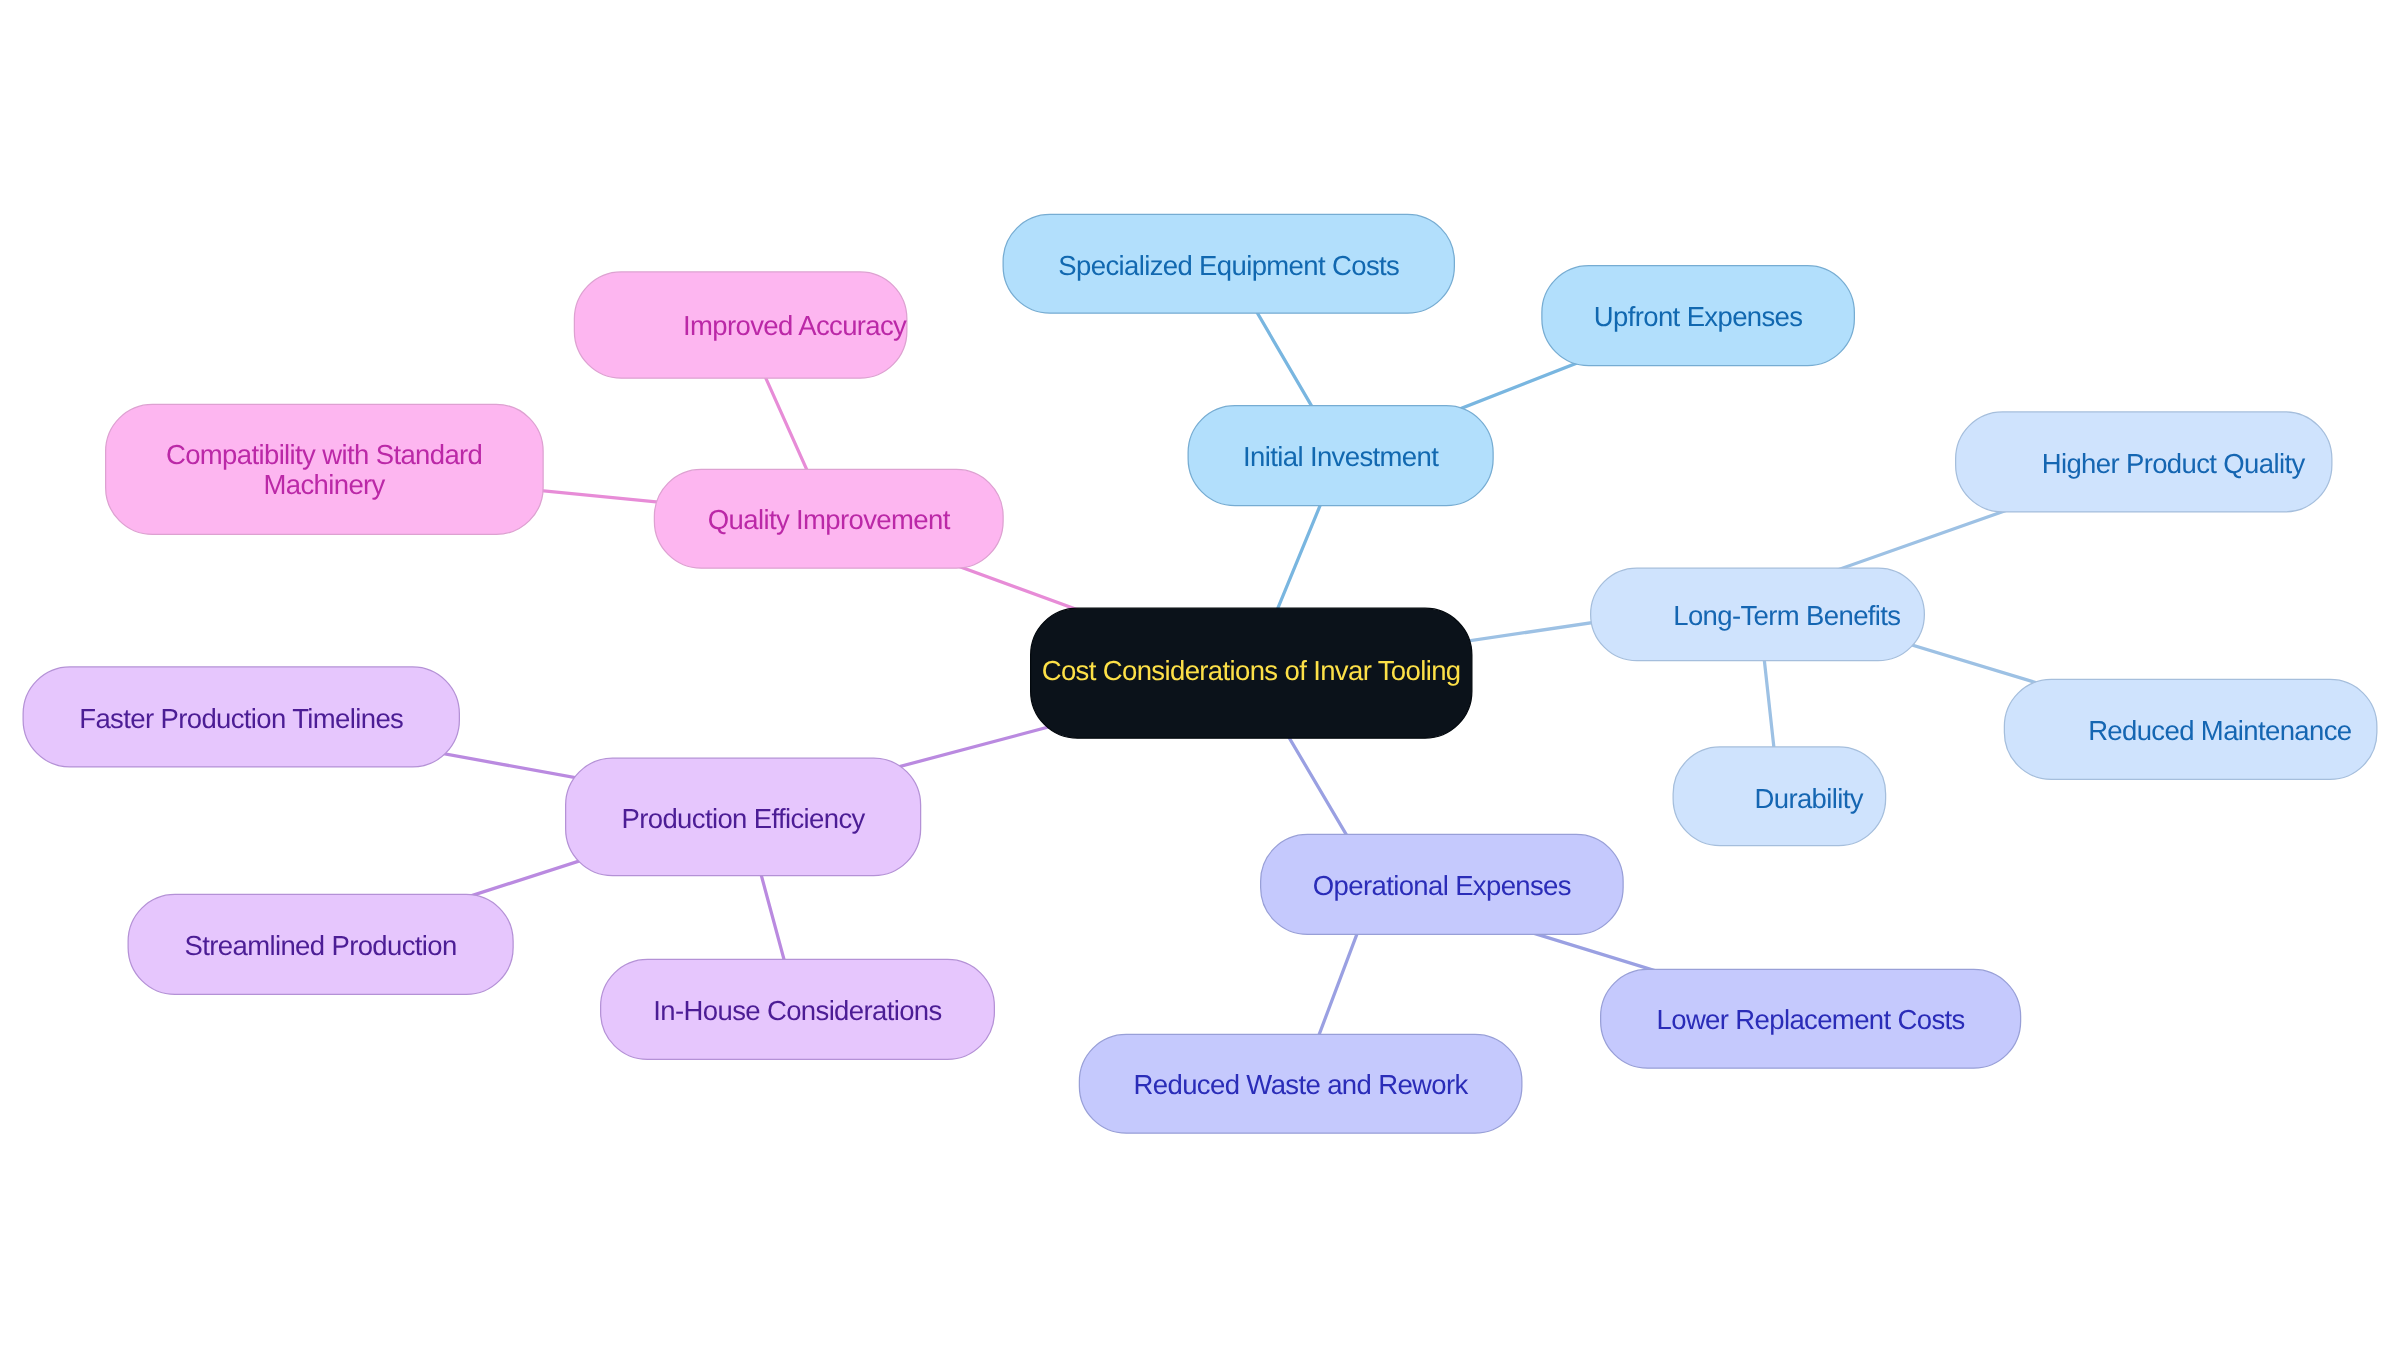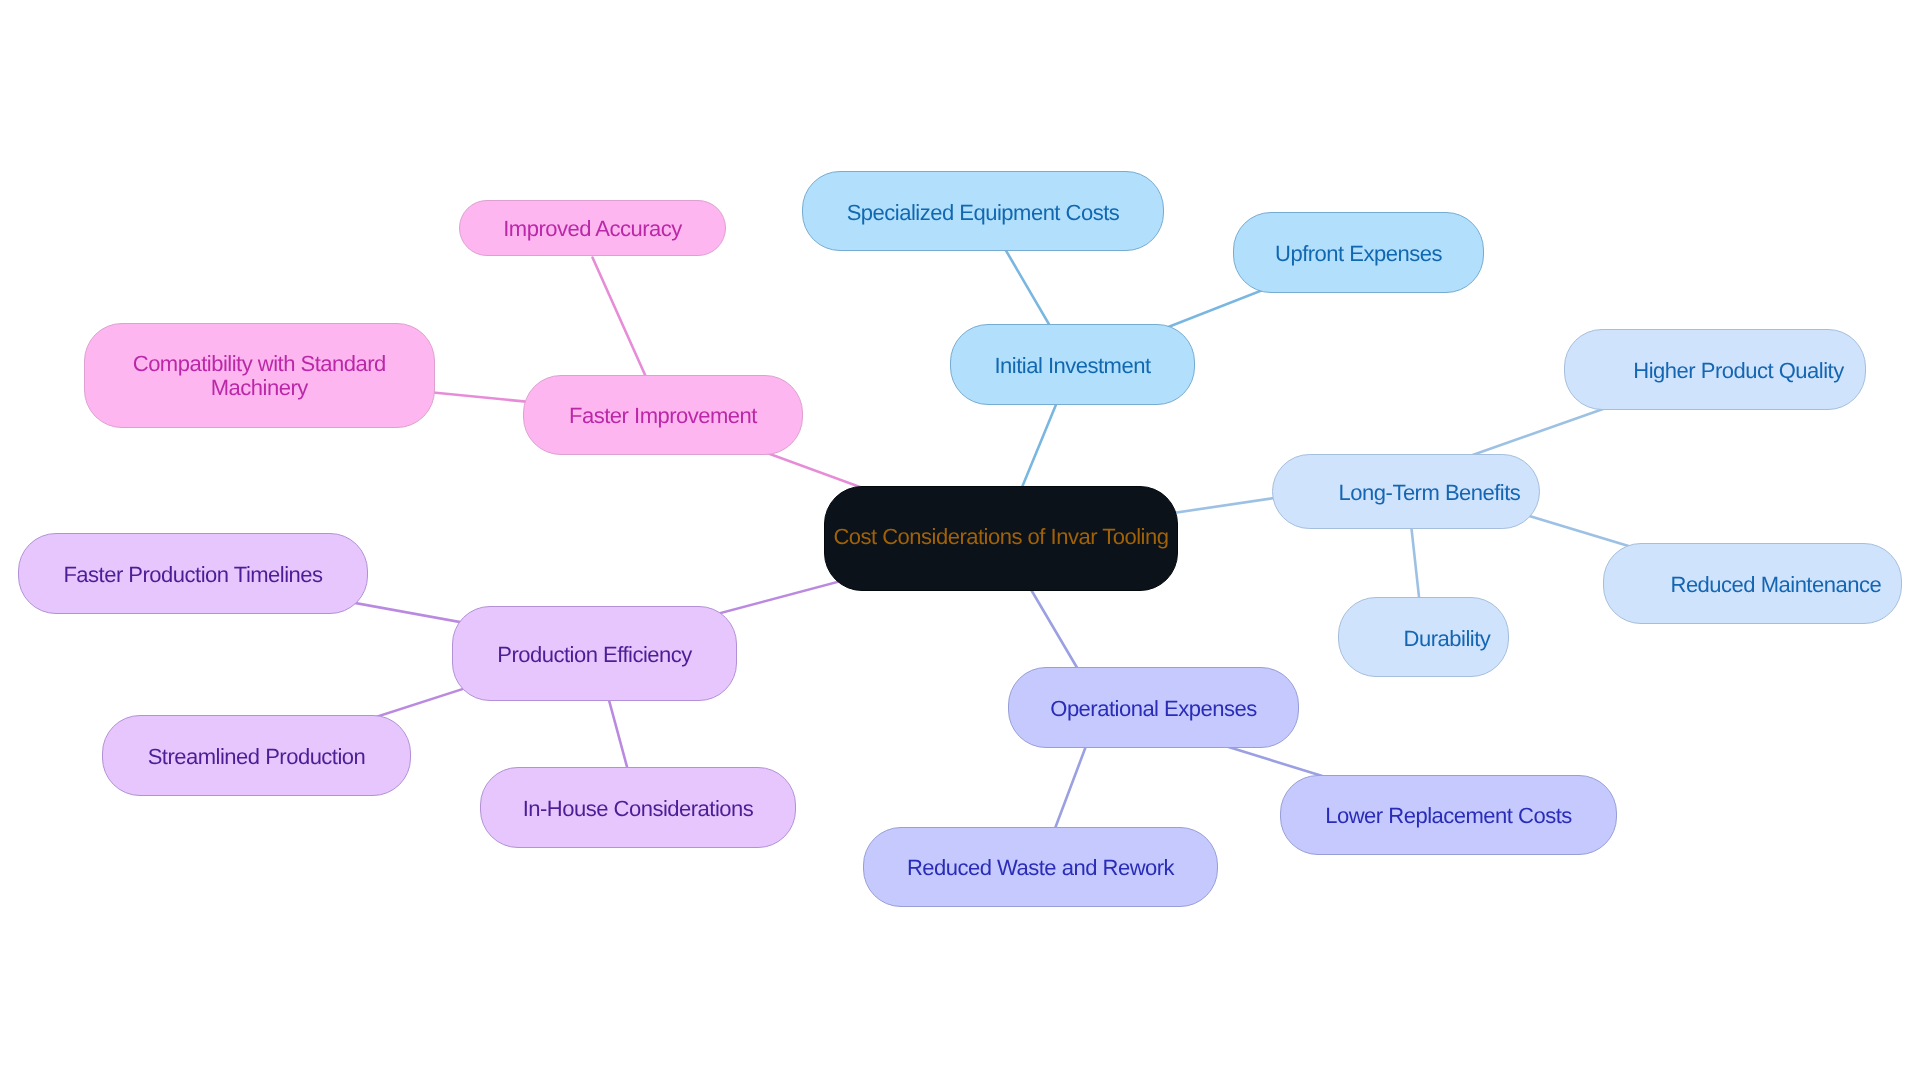--- a/index.html
+++ b/index.html
@@ -13,21 +13,21 @@
   #edges{position:absolute;left:0;top:0;width:1920px;height:1083px;}
   #nodes{position:absolute;left:0;top:0;width:1920px;height:1083px;}
 
   .node{position:absolute;box-sizing:border-box;
         display:flex;align-items:center;justify-content:center;text-align:center;
         border-radius:38px;border-style:solid;border-width:1.3px;}
   .node .lbl{display:block;width:100%;position:relative;top:1.2px;font-size:22px;line-height:23.6px;letter-spacing:-0.5px;}
 
   
   .node-root      {background:#0b121a;border-color:#03080d;}
-  .node-root      .lbl{color:#a16207;line-height:22.9px;top:-0.8px;}
+  .node-root      .lbl{color:#fde047;line-height:22.9px;top:-0.8px;}
   .node-blue      {background:#b2dffc;border-color:#76acd2;}
   .node-blue      .lbl{color:#1168b0;}
   .node-lightblue {background:#cfe3fd;border-color:#a5bedc;}
   .node-lightblue .lbl{color:#1566b2;padding-left:47px;}
   .node-pink      {background:#fdb6f0;border-color:#dda1d1;}
   .node-pink      .lbl{color:#bb28a7;}
   .node[data-node="compat"] .lbl{top:0.5px;}
   .node-purple    {background:#e6c6fd;border-color:#b491d6;}
   .node-purple    .lbl{color:#4c1d95;}
   .node-indigo    {background:#c5c9fd;border-color:#989fd7;}
@@ -85,23 +85,23 @@
     <div class="node node-lightblue" data-node="higher" style="left: 1564px; top: 329.3px; width: 302px; height: 80.4px;">
       <span class="lbl">Higher Product Quality</span>
     </div>
     <div class="node node-lightblue" data-node="reduced_m" style="left: 1602.7px; top: 543.4px; width: 299.3px; height: 80.4px;">
       <span class="lbl">Reduced Maintenance</span>
     </div>
     <div class="node node-lightblue" data-node="durability" style="left: 1338.2px; top: 597.1px; width: 170.5px; height: 80.4px;">
       <span class="lbl">Durability</span>
     </div>
     <div class="node node-pink" data-node="quality" style="left: 523px; top: 374.8px; width: 280px; height: 80.4px;">
-      <span class="lbl">Faster Improvement</span>
+      <span class="lbl">Quality Improvement</span>
     </div>
-    <div class="node node-pink" data-node="improved" style="left: 459px; top: 200px; width: 267px; height: 56px;">
+    <div class="node node-pink" data-node="improved" style="left: 459px; top: 217px; width: 267px; height: 86px; text-align: right;">
       <span class="lbl">Improved Accuracy</span>
     </div>
     <div class="node node-pink" data-node="compat" style="left: 83.6px; top: 323.1px; width: 351.4px; height: 104.9px;">
       <span class="lbl">Compatibility with Standard Machinery</span>
     </div>
     <div class="node node-purple" data-node="prodeff" style="left: 452px; top: 606.3px; width: 285px; height: 95px;">
       <span class="lbl">Production Efficiency</span>
     </div>
     <div class="node node-purple" data-node="faster" style="left: 18px; top: 533.3px; width: 350px; height: 80.4px;">
       <span class="lbl">Faster Production Timelines</span>

